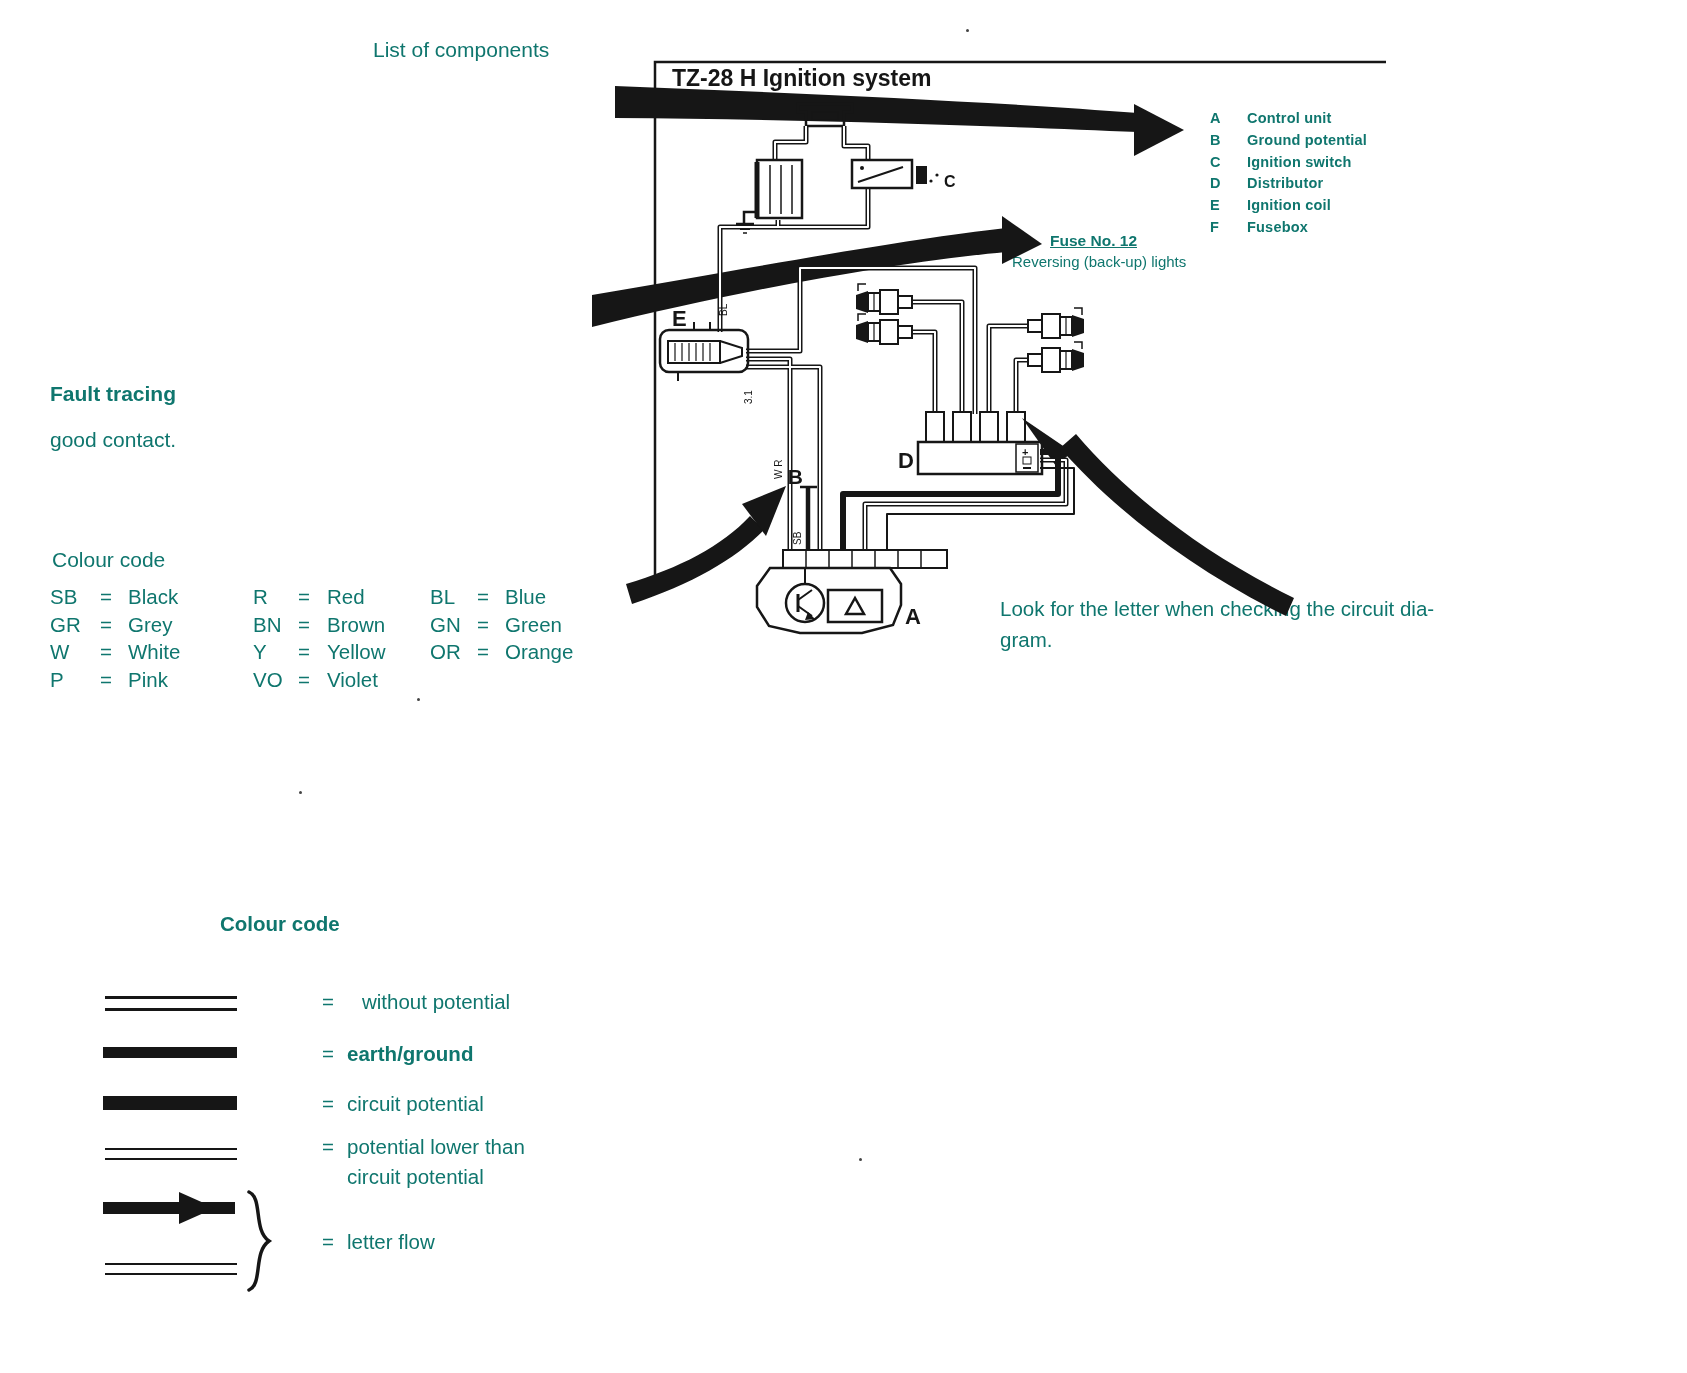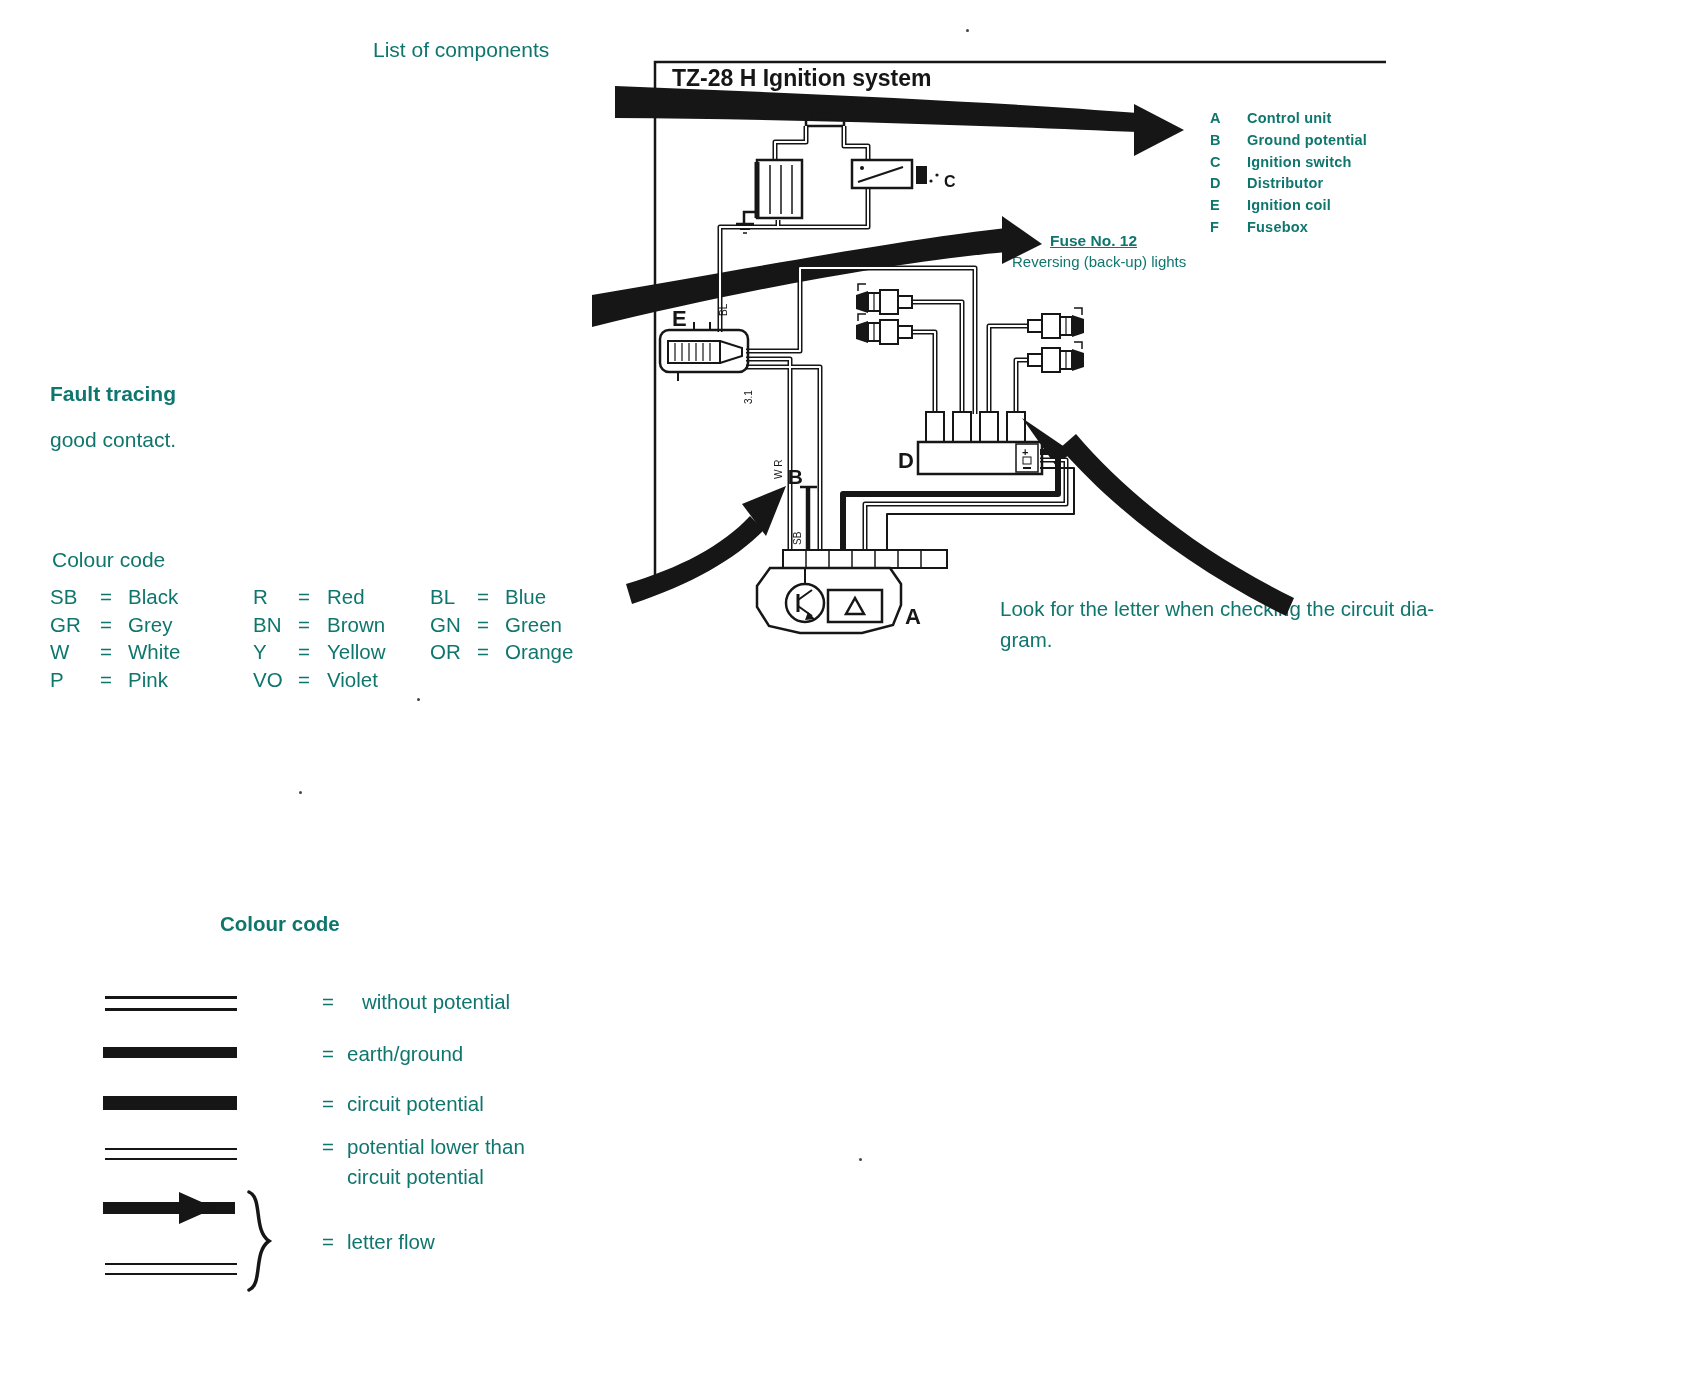--- a/index.html
+++ b/index.html
@@ -278,21 +278,21 @@
   </svg>
 
   <div class="abs t20 bold" style="left:220px;top:910px;">Colour code</div>
 
   <div class="dline" style="left:105px;top:996px;"></div>
   <div class="abs t20" style="left:322px;top:988px;">=</div>
   <div class="abs t20" style="left:347px;top:988px;margin-left:15px;">without potential</div>
 
   <div class="thickbar" style="left:103px;top:1047px;height:11px;"></div>
   <div class="abs t20" style="left:322px;top:1040px;">=</div>
-  <div class="abs t20" style="left:347px;top:1040px;">earth/ground</div>
+  <div class="abs t20" style="left:347px;top:1040px;font-weight:bold;">earth/ground</div>
 
   <div class="thickbar" style="left:103px;top:1096px;height:14px;"></div>
   <div class="abs t20" style="left:322px;top:1090px;">=</div>
   <div class="abs t20" style="left:347px;top:1090px;">circuit potential</div>
 
   <div class="dline" style="left:105px;top:1148px;height:8px;border-top-width:2.5px;border-bottom-width:2.5px;"></div>
   <div class="abs t20" style="left:322px;top:1133px;">=</div>
   <div class="abs t20" style="left:347px;top:1133px;">potential lower than</div>
   <div class="abs t20" style="left:347px;top:1163px;">circuit potential</div>
 

